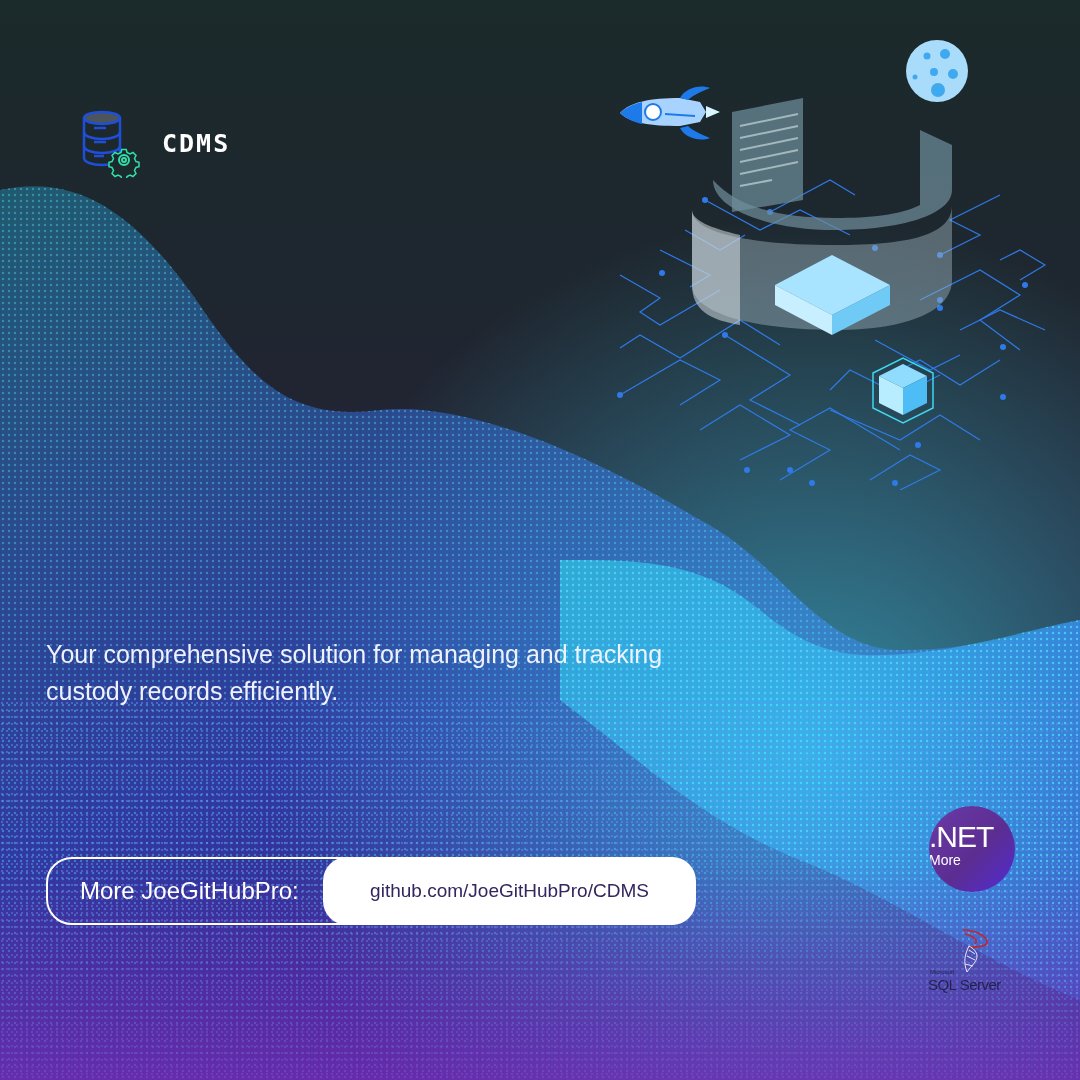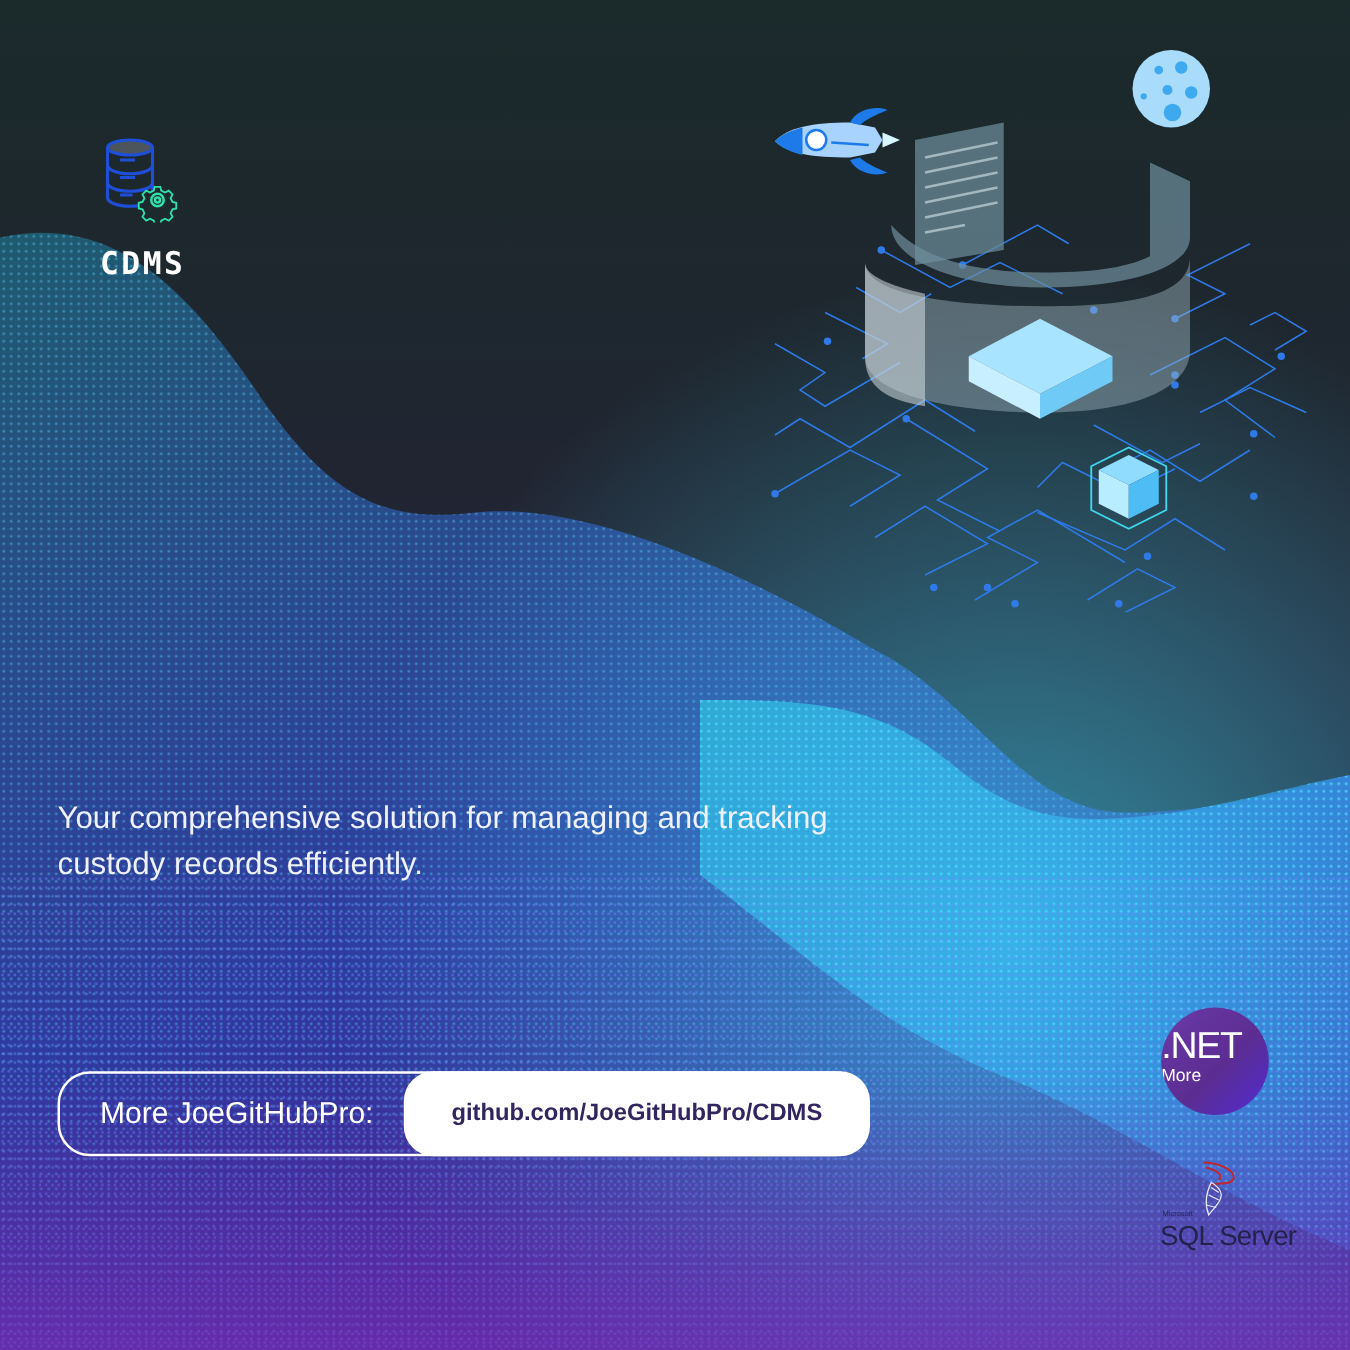--- a/index.html
+++ b/index.html
@@ -9,21 +9,21 @@
     font-family: "DejaVu Sans", sans-serif;
   }
   .canvas {
     position: absolute; inset: 0; width: 1080px; height: 1080px; overflow: hidden;
     background: linear-gradient(180deg, #1b2a2b 0%, #1f2630 30%, #252236 50%, #221c3a 100%);
   }
   
   .wave-svg { position: absolute; left: 0; top: 0; width: 1080px; height: 1080px; }
 
   
-  .logo { position: absolute; left: 80px; top: 108px; display: flex; align-items: center; gap: 18px; flex-direction: column; }
+  .logo { position: absolute; left: 80px; top: 108px; display: flex; align-items: center; gap: 18px; }
   .logo-icon { width: 64px; height: 70px; position: relative; }
   .logo-text {
     color: #ffffff; font-family: "DejaVu Sans Mono", monospace; font-weight: bold;
     font-size: 25px; letter-spacing: 2px; margin-left: 0px;
   }
 
   
   .title {
     position: absolute; left: 48px; top: 392px;
     color: #ffffff; font-family: "DejaVu Sans Mono", monospace; font-weight: bold;
@@ -43,21 +43,21 @@
     position: absolute; left: 46px; top: 857px; width: 648px; height: 68px;
     border: 2px solid #ffffff; border-radius: 26px; box-sizing: border-box;
   }
   .info-label {
     position: absolute; left: 32px; top: 18px;
     color: #ffffff; font-family: "Liberation Sans", sans-serif; font-size: 24px;
   }
   .info-link {
     position: absolute; left: 275px; top: -2px; width: 373px; height: 68px;
     background: #ffffff; border-radius: 24px; box-sizing: border-box;
-    color: #33255e; font-family: "Liberation Sans", sans-serif; font-weight: bold;
+    color: #33255e; font-family: "Liberation Sans", sans-serif; font-weight: normal;
     font-size: 19px; display: flex; align-items: center; justify-content: center;
     text-decoration: none; padding-left: 0px;
   }
 
   .copyright {
     position: absolute; left: 390px; top: 983px;
     color: #dbe0ff; font-family: "Liberation Sans", sans-serif; font-weight: bold;
     font-size: 19px; letter-spacing: 0.3px; white-space: pre;
   }
 
@@ -66,21 +66,21 @@
     position: absolute; left: 929px; top: 806px; width: 86px; height: 86px; border-radius: 50%;
     background: linear-gradient(135deg, #6b3aa8 0%, #5c2d91 55%, #512bd4 100%);
     color: #ffffff; text-align: left; overflow: hidden;
   }
   .dotnet .net { font-family: "Liberation Sans", sans-serif; font-size: 30px; line-height: 30px; margin-top: 16px; letter-spacing: -1px; }
   .dotnet .core { font-family: "Liberation Sans", sans-serif; font-size: 14px; line-height: 16px; }
 
   .sqlserver { position: absolute; left: 925px; top: 926px; width: 92px; height: 72px; }
   .sql-text {
     position: absolute; left: 3px; top: 50px; color: #1b1b3a;
-    font-family: "Liberation Sans", sans-serif; font-size: 22px; letter-spacing: -0.5px;
+    font-family: "Liberation Sans", sans-serif; font-size: 15px; letter-spacing: -0.5px;
     white-space: nowrap; opacity: 0.85;
   }
   .sql-ms {
     position: absolute; left: 5px; top: 43px; color: #1b1b3a;
     font-family: "Liberation Sans", sans-serif; font-size: 6px; opacity: 0.8;
   }
 
   .illustration { position: absolute; left: 600px; top: 30px; width: 460px; height: 460px; }
 </style>
 </head>

